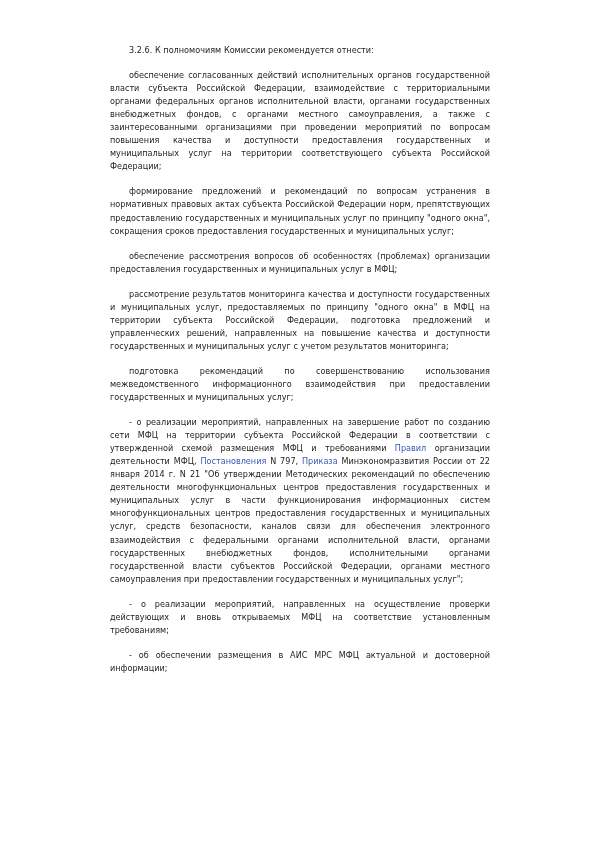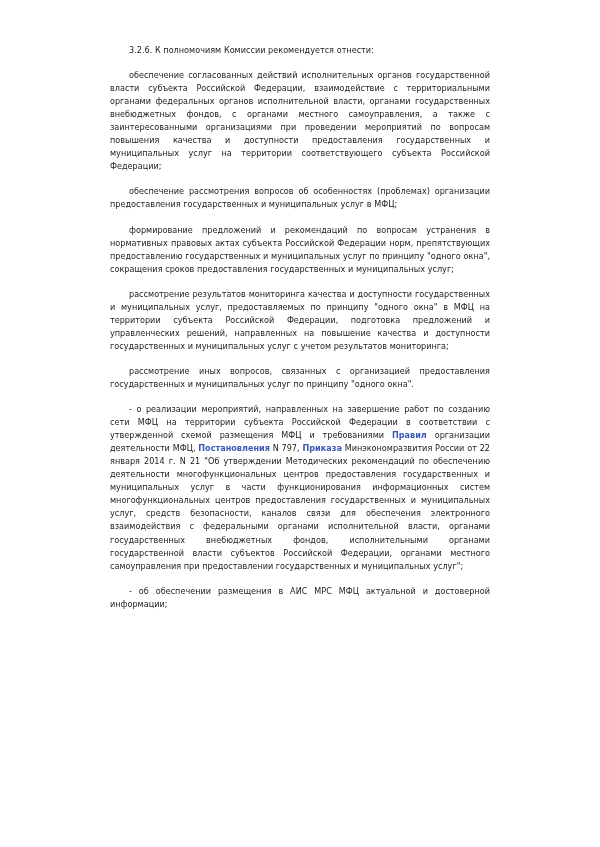--- a/index.html
+++ b/index.html
@@ -37,44 +37,44 @@
     word-spacing: 0.1px;
     color: #1c1c1c;
     -webkit-font-smoothing: antialiased;
   }
   p.para:last-child {
     margin-bottom: 0;
   }
   a.doclink {
     color: #3a58b5;
     text-decoration: none;
-    font-weight: bold;
   }
 </style>
 </head>
 <body>
 
 <div class="page">
   <div class="doc-body">
 
     <p class="para">3.2.6. К полномочиям Комиссии рекомендуется отнести:</p>
 
 
 
     <p class="para">обеспечение согласованных действий исполнительных органов государственной власти субъекта Российской Федерации, взаимодействие с территориальными органами федеральных органов исполнительной власти, органами государственных внебюджетных фондов, с органами местного самоуправления, а также с заинтересованными организациями при проведении мероприятий по вопросам повышения качества и доступности предоставления государственных и муниципальных услуг на территории соответствующего субъекта Российской Федерации;</p>
 
+    <p class="para">формирование предложений и рекомендаций по вопросам устранения в нормативных правовых актах субъекта Российской Федерации норм, препятствующих предоставлению государственных и муниципальных услуг по принципу "одного окна", сокращения сроков предоставления государственных и муниципальных услуг;</p>
+
     <p class="para">обеспечение рассмотрения вопросов об особенностях (проблемах) организации предоставления государственных и муниципальных услуг в МФЦ;</p>
-
-    <p class="para">формирование предложений и рекомендаций по вопросам устранения в нормативных правовых актах субъекта Российской Федерации норм, препятствующих предоставлению государственных и муниципальных услуг по принципу "одного окна", сокращения сроков предоставления государственных и муниципальных услуг;</p>
 
     <p class="para">рассмотрение результатов мониторинга качества и доступности государственных и муниципальных услуг, предоставляемых по принципу "одного окна" в МФЦ на территории субъекта Российской Федерации, подготовка предложений и управленческих решений, направленных на повышение качества и доступности государственных и муниципальных услуг с учетом результатов мониторинга;</p>
 
+    <p class="para">подготовка рекомендаций по совершенствованию использования межведомственного информационного взаимодействия при предоставлении государственных и муниципальных услуг;</p>
 
-    <p class="para">рассмотрение иных вопросов, связанных с организацией предоставления государственных и муниципальных услуг по принципу "одного окна".</p>
 
 
     <p class="para">- о реализации мероприятий, направленных на завершение работ по созданию сети МФЦ на территории субъекта Российской Федерации в соответствии с утвержденной схемой размещения МФЦ и требованиями <a class="doclink" href="#">Правил</a> организации деятельности МФЦ, <a class="doclink" href="#">Постановления</a> N 797, <a class="doclink" href="#">Приказа</a> Минэкономразвития России от 22 января 2014 г. N 21 "Об утверждении Методических рекомендаций по обеспечению деятельности многофункциональных центров предоставления государственных и муниципальных услуг в части функционирования информационных систем многофункциональных центров предоставления государственных и муниципальных услуг, средств безопасности, каналов связи для обеспечения электронного взаимодействия с федеральными органами исполнительной власти, органами государственных внебюджетных фондов, исполнительными органами государственной власти субъектов Российской Федерации, органами местного самоуправления при предоставлении государственных и муниципальных услуг";</p>
 
+    <p class="para">- о реализации мероприятий, направленных на осуществление проверки действующих и вновь открываемых МФЦ на соответствие установленным требованиям;</p>
 
     <p class="para">- об обеспечении размещения в АИС МРС МФЦ актуальной и достоверной информации;</p>
 
   </div>
 </div>
 
 </body></html>

